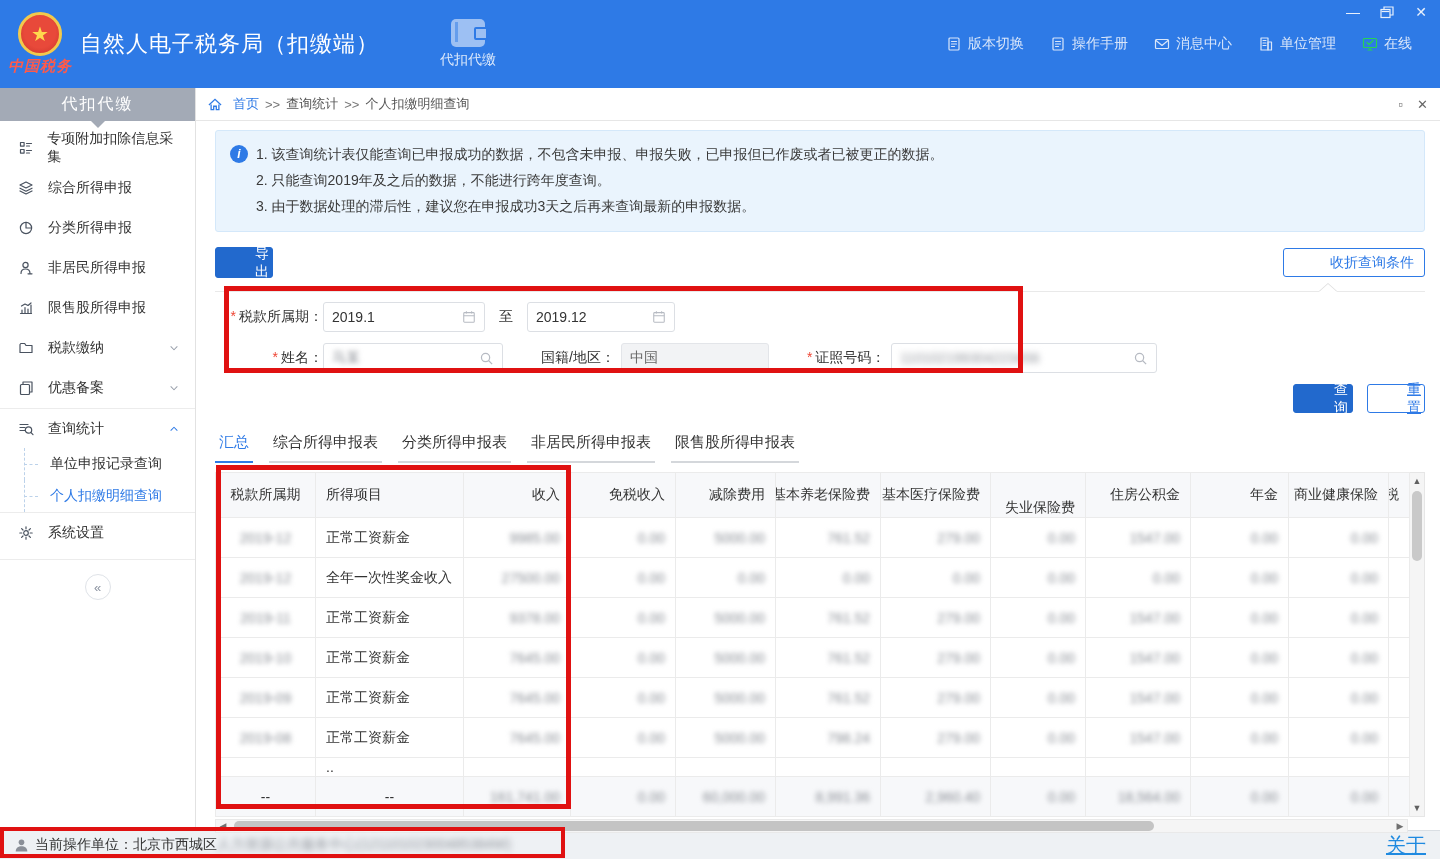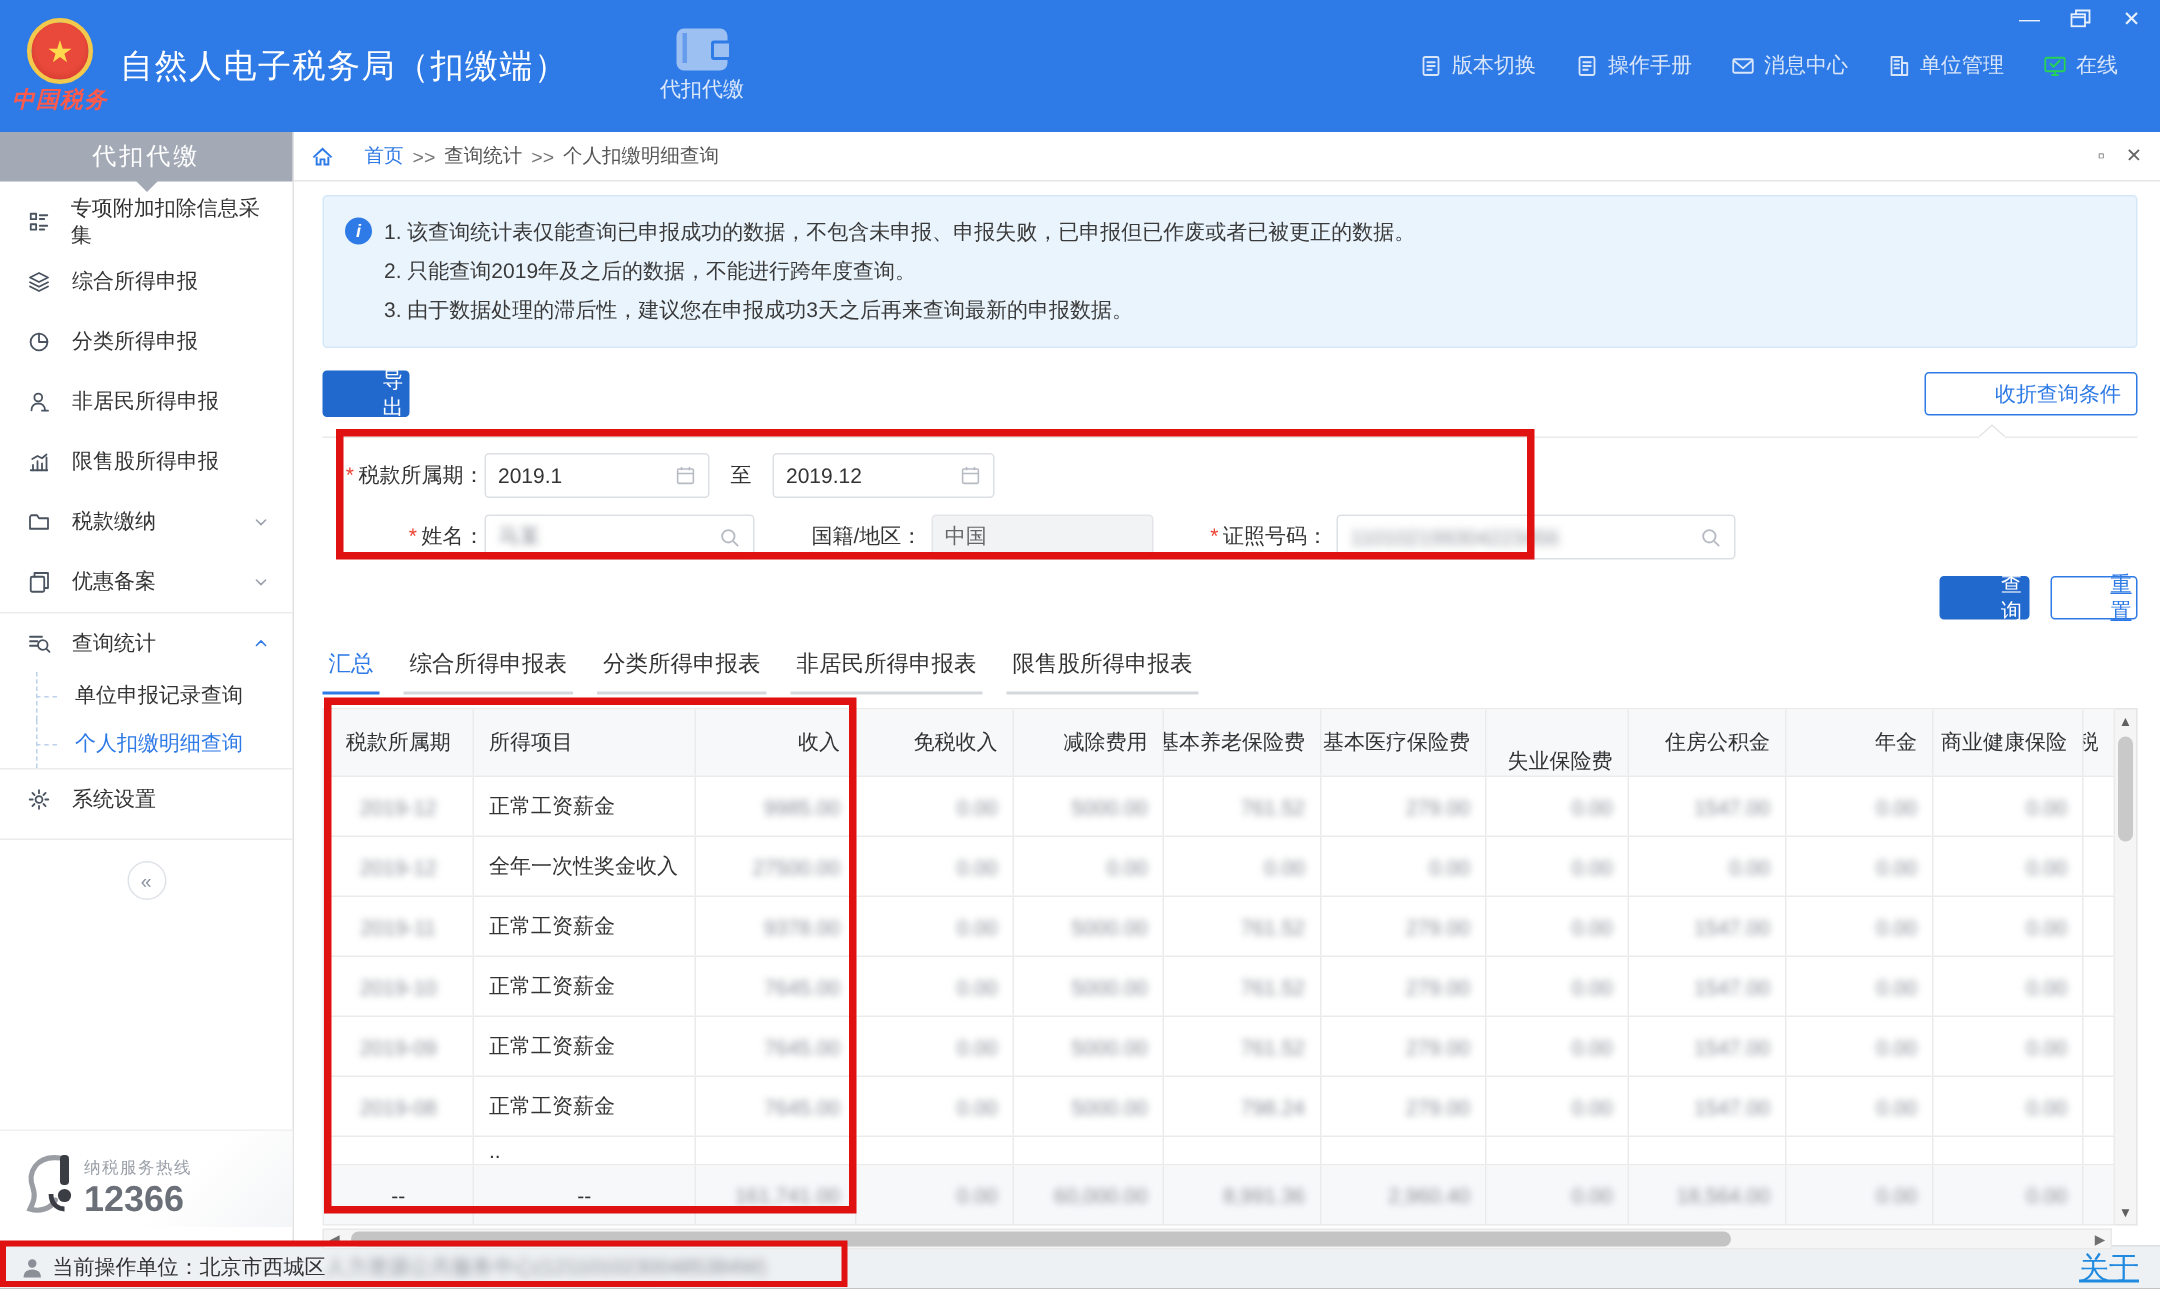--- a/index.html
+++ b/index.html
@@ -42,21 +42,21 @@
   .sub-item.active { color:#2e7ae6; }
   .side-sep { border-top:1px solid #ececec; margin-top:6px; }
   .collapse-btn { margin:14px auto 0; width:26px; height:26px; border:1px solid #dfe3e8; border-radius:50%; color:#8b93a0; display:flex; align-items:center; justify-content:center; font-size:13px; cursor:pointer; }
   .hotline { position:absolute; left:0; right:0; bottom:12px; display:flex; align-items:center; padding-left:10px; border-top:1px solid #f0f0f0; padding-top:12px; background:linear-gradient(135deg,#fff 60%,#f4f5f7 100%); }
   .hotline-logo { width:46px; height:52px; position:relative; color:#8d9097; }
   .hotline-text .cap { font-size:11px; color:#9aa0a8; letter-spacing:1px; }
   .hotline-text .num { font-size:24px; font-weight:bold; color:#6d7publ178; color:#6b7078; }
 
   .main { flex:1; display:flex; flex-direction:column; background:#fff; min-width:0; }
   .breadcrumb-bar { height:33px; border-bottom:1px solid #e6e6e6; display:flex; align-items:center; padding:0 12px; font-size:13px; color:#555; flex:none; }
-  .breadcrumb-bar .home-link { color:#2e7ae6; display:flex; align-items:center; gap:21px; cursor:pointer; }
+  .breadcrumb-bar .home-link { color:#2e7ae6; display:flex; align-items:center; gap:11px; cursor:pointer; }
   .breadcrumb-bar .sep { margin:0 6px; color:#777; }
   .bc-controls { margin-left:auto; display:flex; gap:14px; color:#666; }
   .bc-controls span { cursor:pointer; font-size:13px; }
 
   .content { padding:9px 15px 0 19px; position:relative; }
 
   .notice { background:#eaf4fd; border:1px solid #d4e8fa; border-radius:3px; padding:10px 14px 12px 14px; font-size:14px; color:#3a3a3a; line-height:26px; }
   .notice .n-row { display:flex; }
   .notice .info-ic { flex:none; width:18px; height:18px; border-radius:50%; background:#2e7ae6; color:#fff; font-size:12px; font-style:italic; font-weight:bold; display:flex; align-items:center; justify-content:center; margin:4px 8px 0 0; }
 
@@ -302,34 +302,20 @@
               <svg width="16" height="16" viewBox="0 0 16 16" fill="none" stroke="currentColor" stroke-width="1.2" stroke-linecap="round" stroke-linejoin="round">
                 <circle cx="8" cy="8" r="2.3"></circle>
                 <path d="M8 1.8v2M8 12.2v2M1.8 8h2M12.2 8h2M3.6 3.6 5 5M11 11l1.4 1.4M12.4 3.6 11 5M5 11l-1.4 1.4"></path>
               </svg>
             </span>
             <span>系统设置</span>
           </div>
         </div>
       <div class="side-sep"></div>
       <div class="collapse-btn">«</div>
-      <div class="hotline">
-        <div class="hotline-logo">
-          <svg width="46" height="52" viewBox="0 0 46 52">
-              <path d="M30 6 C14 4 8 16 12 26 C14 32 12 36 10 40 C16 42 24 40 27 34" fill="none" stroke="#9a9da4" stroke-width="3.4" stroke-linecap="round"></path>
-              <rect x="30" y="4" width="6" height="20" rx="2.5" fill="#3a3d43"></rect>
-              <circle cx="33" cy="31" r="4.4" fill="#3a3d43"></circle>
-              <path d="M24 30 C24 38 30 40 33 40" fill="none" stroke="#3a3d43" stroke-width="3.2"></path>
-            </svg>
-        </div>
-        <div class="hotline-text">
-          <div class="cap">纳税服务热线</div>
-          <div class="num" style="font-size:24px;font-weight:bold;color:#6b7078;">12366</div>
-        </div>
-      </div>
     </div>
 
     <div class="main">
 
       <div class="breadcrumb-bar">
         <span class="home-link">
           <svg width="14" height="13" viewBox="0 0 16 15">
               <path d="M1 8 L8 1.5 L15 8" fill="none" stroke="#2e7ae6" stroke-width="1.5"></path>
               <path d="M3.5 7.5 V13.5 H6.5 V9.5 H9.5 V13.5 H12.5 V7.5" fill="none" stroke="#2e7ae6" stroke-width="1.5"></path>
             </svg>
@@ -361,21 +347,21 @@
         <div class="toolbar">
           <button class="btn btn-primary export-btn">导出</button>
           <button class="btn btn-outline collapse-query-btn">收折查询条件</button>
         </div>
 
         <div class="form-area">
           <div class="caret-up"></div>
 
           <div class="f-row">
             <span class="f-label req" style="width:108px;">税款所属期：</span>
-            <div class="ibox" style="width:150px;">
+            <div class="ibox" style="width:162px;">
               <span class="val">2019.1</span>
               <span class="tail-ic">
                 <svg width="14" height="14" viewBox="0 0 16 16">
                     <rect x="2" y="3" width="12" height="11" rx="1" fill="none" stroke="currentColor" stroke-width="1.2"></rect>
                     <path d="M2 6.5 H14 M5 1.5 V4 M11 1.5 V4" stroke="currentColor" stroke-width="1.2"></path>
                   </svg>
               </span>
             </div>
             <span class="f-label" style="margin:0 14px;">至</span>
             <div class="ibox" style="width:148px;">

